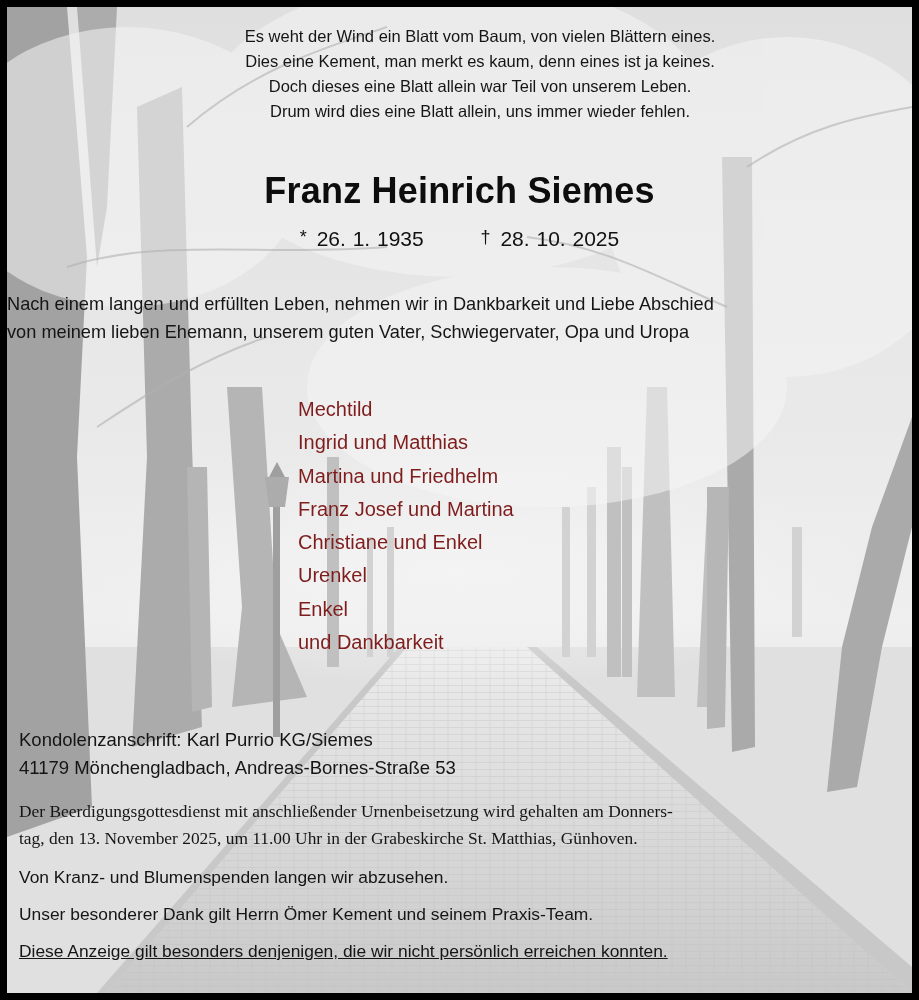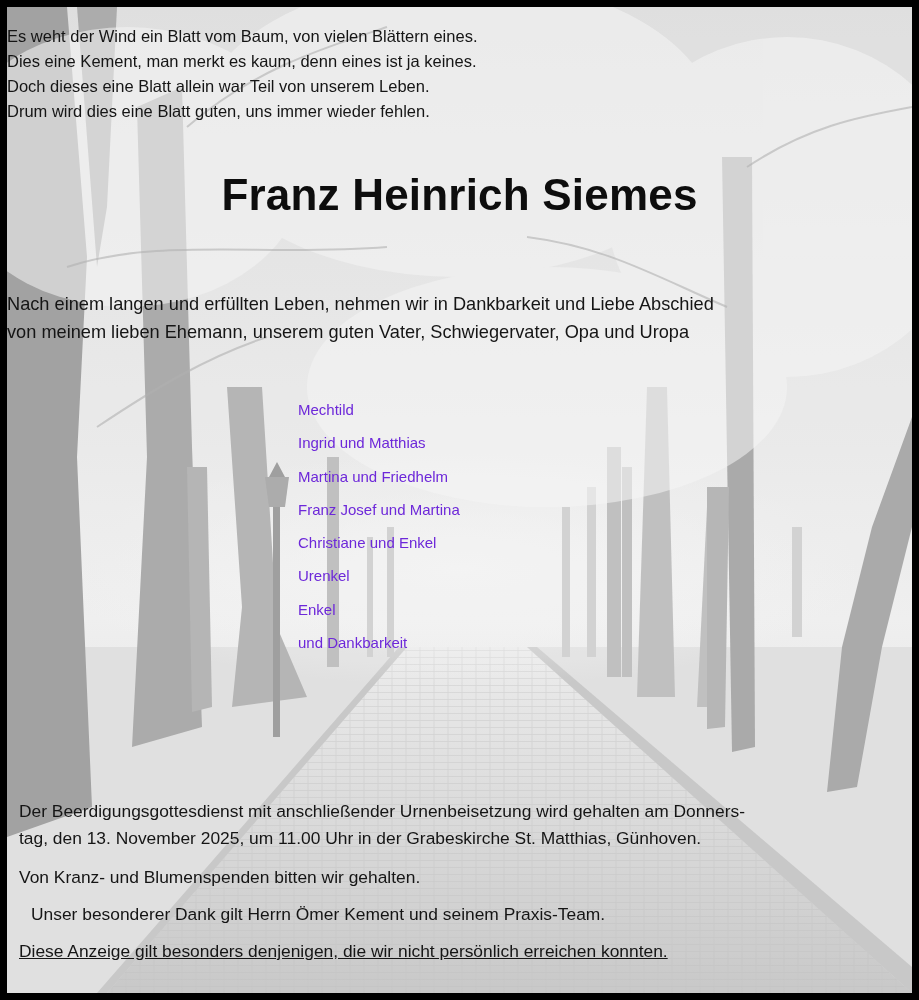--- a/index.html
+++ b/index.html
@@ -13,63 +13,63 @@
     position: absolute; left: 7px; top: 7px;
     width: 905px; height: 986px;
     background: #e4e4e4;
     overflow: hidden;
   }
   .bg { position: absolute; inset: 0; }
   .content { position: absolute; inset: 0; }
 
   .poem {
     position: absolute; left: 0; right: 0; top: 17px;
-    font-size: 16.5px; line-height: 25px; color: #151515;
+    text-align: center; font-size: 16.5px; line-height: 25px; color: #151515; padding-left: 41px;
   }
   .poem div { white-space: nowrap; }
 
   .name {
     position: absolute; left: 0; right: 0; top: 163px;
-    text-align: center; font-size: 44px; font-weight: bold; color: #0d0d0d;
+    text-align: center; font-size: 36px; font-weight: bold; color: #0d0d0d;
     letter-spacing: 0.2px;
   }
   .dates {
     position: absolute; left: 0; right: 0; top: 220px;
     text-align: center; font-size: 21px; color: #111;
     word-spacing: 1px;
   }
   .dates .birth { margin-right: 50px; }
   .dates .sym { font-size: 18px; position: relative; top: -3px; margin-right: 3px; }
 
   .intro {
     position: absolute; left: 0; right: 0; top: 283px;
     text-align: left; font-size: 18.2px; line-height: 28px; color: #151515;
   }
   .intro div { white-space: nowrap; }
 
   .mourners {
     position: absolute; left: 291px; top: 386px;
-    font-size: 15px; line-height: 33.3px; color: #6d28d9;
+    font-size: 20px; line-height: 33.3px; color: #7f1d1d;
   }
   .mourners div { white-space: nowrap; }
 
   .address {
     position: absolute; left: 12px; top: 719px;
     font-size: 18.5px; line-height: 28px; color: #151515;
   }
   .address div { white-space: nowrap; }
 
   .notice {
     position: absolute; left: 12px; top: 791px;
     font-size: 17.4px; line-height: 26.5px; color: #151515;
   }
-  .notice div { white-space: nowrap; }
+  .notice div { white-space: nowrap; font-family: Liberation Serif, serif; }
   .para { position: absolute; left: 12px; font-size: 17.4px; color: #151515; white-space: nowrap; }
   .p1 { top: 860px; }
-  .p2 { top: 897px; margin-left: 12px; }
+  .p2 { top: 897px; }
   .p3 { top: 934px; text-decoration: underline; }
 </style>
 </head>
 <body>
 
 <div class="frame">
 
   <svg class="bg" width="905" height="986" viewBox="0 0 905 986">
     <defs>
       <linearGradient id="sky" x1="0" y1="0" x2="0" y2="1">
@@ -154,45 +154,59 @@
     </g>
 
     <rect width="905" height="986" fill="#ffffff" opacity="0.18"></rect>
   </svg>
 
   <div class="content">
     <div class="poem">
       <div>Es weht der Wind ein Blatt vom Baum, von vielen Blättern eines.</div>
       <div>Dies eine Kement, man merkt es kaum, denn eines ist ja keines.</div>
       <div>Doch dieses eine Blatt allein war Teil von unserem Leben.</div>
-      <div>Drum wird dies eine Blatt guten, uns immer wieder fehlen.</div>
+      <div>Drum wird dies eine Blatt allein, uns immer wieder fehlen.</div>
     </div>
 
     <div class="name">Franz Heinrich Siemes</div>
 
+    <div class="dates">
+      <span class="birth">
+        <span class="sym">*</span>
+        <span>26. 1. 1935</span>
+      </span>
+      <span class="death">
+        <span class="sym">†</span>
+        <span>28. 10. 2025</span>
+      </span>
+    </div>
 
     <div class="intro">
       <div>Nach einem langen und erfüllten Leben, nehmen wir in Dankbarkeit und Liebe Abschied</div>
       <div>von meinem lieben Ehemann, unserem guten Vater, Schwiegervater, Opa und Uropa</div>
     </div>
 
     <div class="mourners">
       <div>Mechtild</div>
       <div>Ingrid und Matthias</div>
       <div>Martina und Friedhelm</div>
       <div>Franz Josef und Martina</div>
       <div>Christiane und Enkel</div>
       <div>Urenkel</div>
       <div>Enkel</div>
       <div>und Dankbarkeit</div>
     </div>
 
+    <div class="address">
+      <div>Kondolenzanschrift: Karl Purrio KG/Siemes</div>
+      <div>41179 Mönchengladbach, Andreas-Bornes-Straße 53</div>
+    </div>
 
     <div class="notice">
       <div>Der Beerdigungsgottesdienst mit anschließender Urnenbeisetzung wird gehalten am Donners-</div>
       <div>tag, den 13. November 2025, um 11.00 Uhr in der Grabeskirche St. Matthias, Günhoven.</div>
     </div>
 
-    <div class="para p1">Von Kranz- und Blumenspenden bitten wir gehalten.</div>
+    <div class="para p1">Von Kranz- und Blumenspenden langen wir abzusehen.</div>
     <div class="para p2">Unser besonderer Dank gilt Herrn Ömer Kement und seinem Praxis-Team.</div>
     <div class="para p3">Diese Anzeige gilt besonders denjenigen, die wir nicht persönlich erreichen konnten.</div>
   </div>
 </div>
 
 </body></html>

